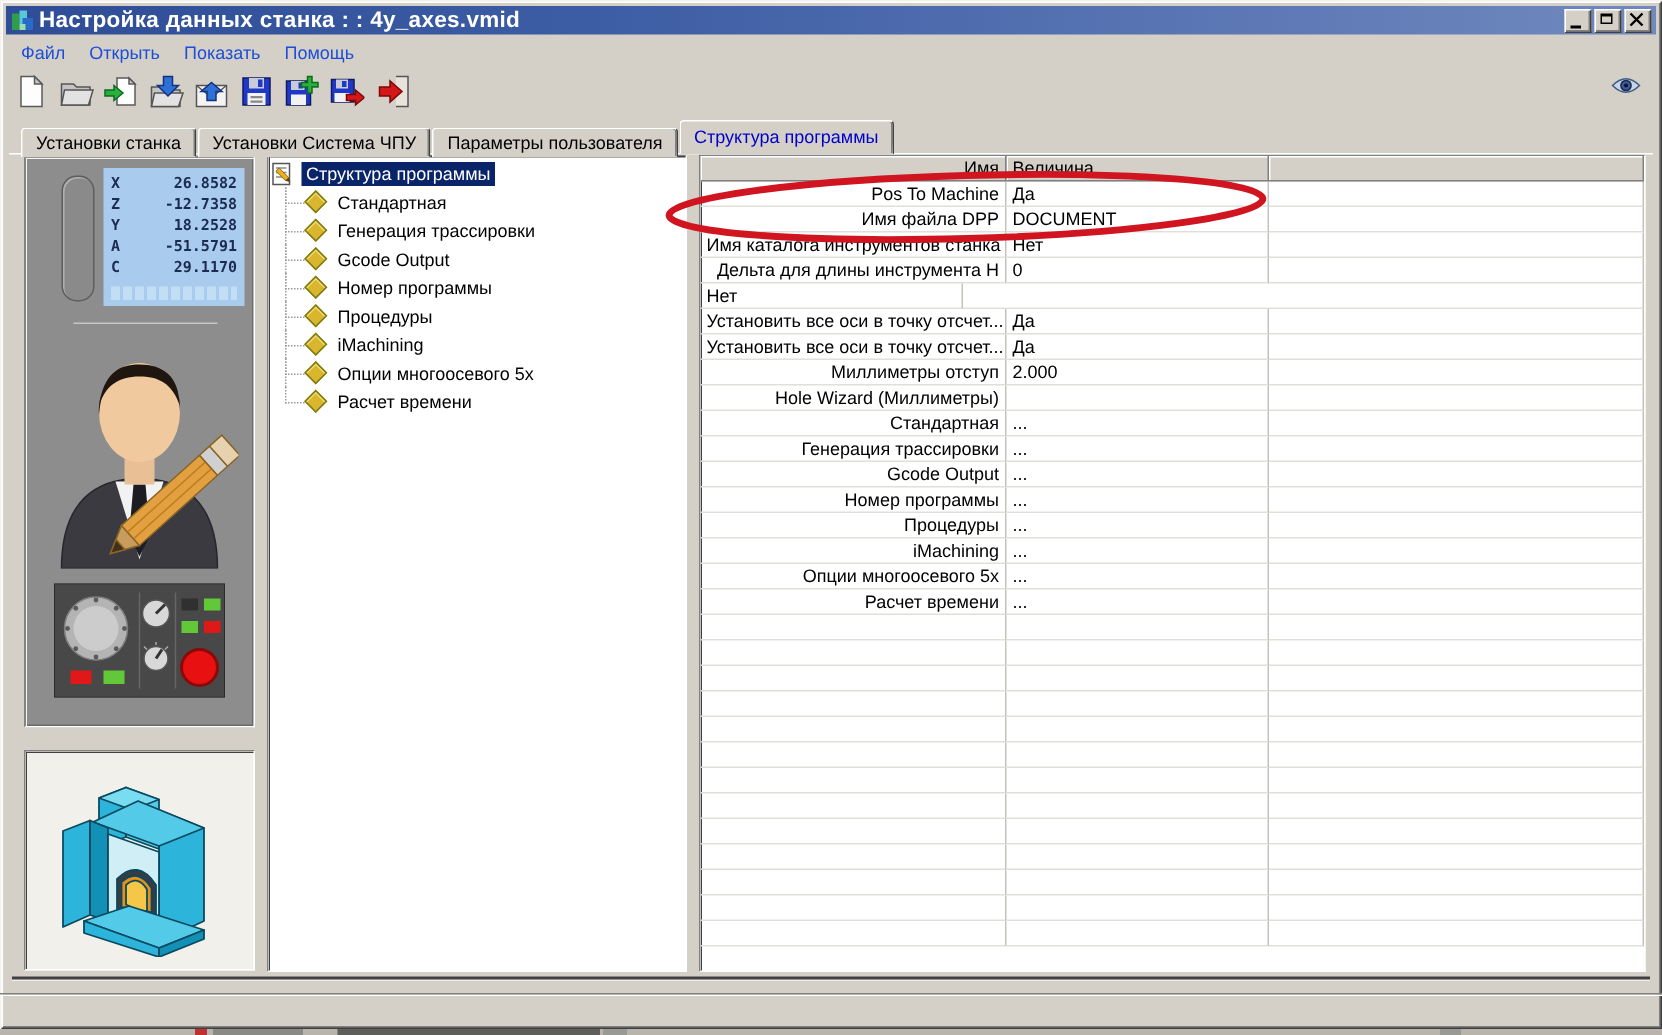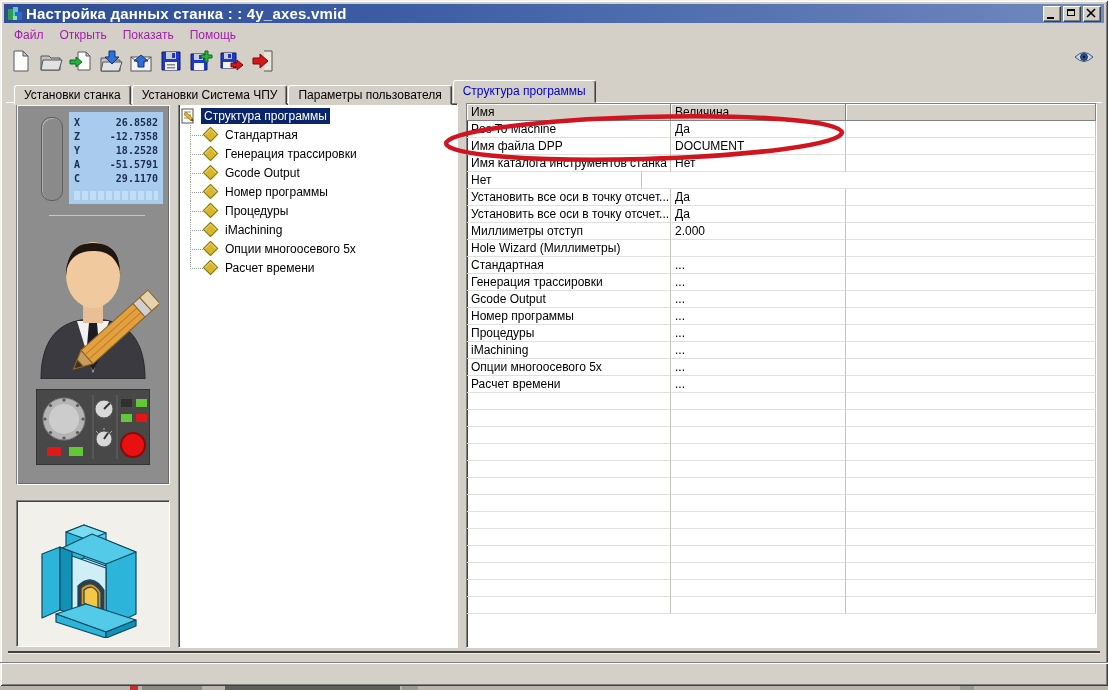--- a/index.html
+++ b/index.html
@@ -11,21 +11,21 @@
     background:linear-gradient(to right,#2e4d96,#3c5ca4 35%,#7089bf);display:flex;align-items:center;padding:0 2px;box-sizing:border-box;}
   .titlebar .app-icon{width:16px;height:16px;margin:0 3px 0 1px;flex:0 0 auto;}
   .title-text{color:#fff;font-size:15px;font-weight:bold;letter-spacing:.2px;flex:1;white-space:nowrap;overflow:hidden;}
   .winbtns{display:flex;gap:2px;margin-right:1px;}
   .winbtn{width:16px;height:14px;background:#d4d0c8;border:1px solid;border-color:#fff #404040 #404040 #fff;
     box-shadow:inset -1px -1px 0 #808080;position:relative;cursor:pointer;}
   .winbtn .g-min{position:absolute;left:3px;bottom:2px;width:7px;height:2px;background:#000;}
   .winbtn .g-max{position:absolute;left:3px;top:2px;width:8px;height:7px;border:1px solid #000;border-top-width:2px;box-sizing:border-box;}
   .winbtn svg{position:absolute;left:2px;top:1px;}
   
-  .menubar{position:absolute;left:6px;top:26px;height:18px;display:flex;font-size:12px;color:#a21caf;}
+  .menubar{position:absolute;left:6px;top:26px;height:18px;display:flex;font-size:12px;color:#1d4ed8;}
   .menu-item{padding:2px 8px;cursor:default;}
   
   .toolbar{position:absolute;left:6px;top:46px;height:30px;display:flex;align-items:center;}
   .tbtn{width:30px;height:28px;display:flex;align-items:center;justify-content:center;cursor:pointer;}
   .eye{position:absolute;right:14px;top:50px;cursor:pointer;}
   
   .tabstrip{position:absolute;left:14px;top:82px;height:21px;display:flex;align-items:flex-end;z-index:3;text-align:center;}
   .tab{height:18px;line-height:18px;padding:0 9px;font-size:12px;background:#d4d0c8;
     border:1px solid;border-color:#fff #404040 #d4d0c8 #fff;box-shadow:inset -1px 0 0 #808080;
     border-radius:3px 3px 0 0;margin-right:1px;cursor:pointer;position:relative;top:2px;}
@@ -64,21 +64,21 @@
   
   .table-panel{position:absolute;left:466px;top:103px;width:631px;height:545px;background:#fff;
     border:1px solid;border-color:#808080 #fff #fff #808080;box-shadow:inset 1px 1px 0 #404040;
     box-sizing:border-box;font-size:12px;overflow:hidden;}
   .thead{display:flex;height:17px;background:#d4d0c8;}
   .th{box-sizing:border-box;padding:1px 4px;border-right:1px solid #808080;border-bottom:1px solid #808080;
     box-shadow:inset 1px 1px 0 #fff;white-space:nowrap;overflow:hidden;cursor:pointer;}
   .trow{display:flex;height:17px;cursor:default;}
   .td{box-sizing:border-box;padding:1px 4px;border-right:1px solid #c3c3bb;border-bottom:1px solid #e0e0da;
     white-space:nowrap;overflow:hidden;}
-  .c-name{width:204px;flex:0 0 auto;}
+  .c-name{width:204px;flex:0 0 auto;text-align:right;}
   .c-val{width:175px;flex:0 0 auto;}
   .c-rest{flex:1;}
   
   .annotation{position:absolute;left:438px;top:109px;width:412px;height:58px;z-index:9;pointer-events:none;}
   
   .desktop-sliver{position:absolute;left:0;top:686px;width:1108px;height:4px;background:#b8b4ab;}
   .sliver-seg{position:absolute;top:0;height:4px;}
 </style>
 </head>
 <body>
@@ -387,20 +387,25 @@
           <div class="td c-name">Имя файла DPP</div>
           <div class="td c-val">DOCUMENT</div>
           <div class="td c-rest"></div>
         </div>
         <div class="trow">
           <div class="td c-name">Имя каталога инструментов станка</div>
           <div class="td c-val">Нет</div>
           <div class="td c-rest"></div>
         </div>
         <div class="trow">
+          <div class="td c-name">Дельта для длины инструмента H</div>
+          <div class="td c-val">0</div>
+          <div class="td c-rest"></div>
+        </div>
+        <div class="trow">
           <div class="td c-val">Нет</div>
           <div class="td c-rest"></div>
         </div>
         <div class="trow">
           <div class="td c-name">Установить все оси в точку отсчет...</div>
           <div class="td c-val">Да</div>
           <div class="td c-rest"></div>
         </div>
         <div class="trow">
           <div class="td c-name">Установить все оси в точку отсчет...</div>

